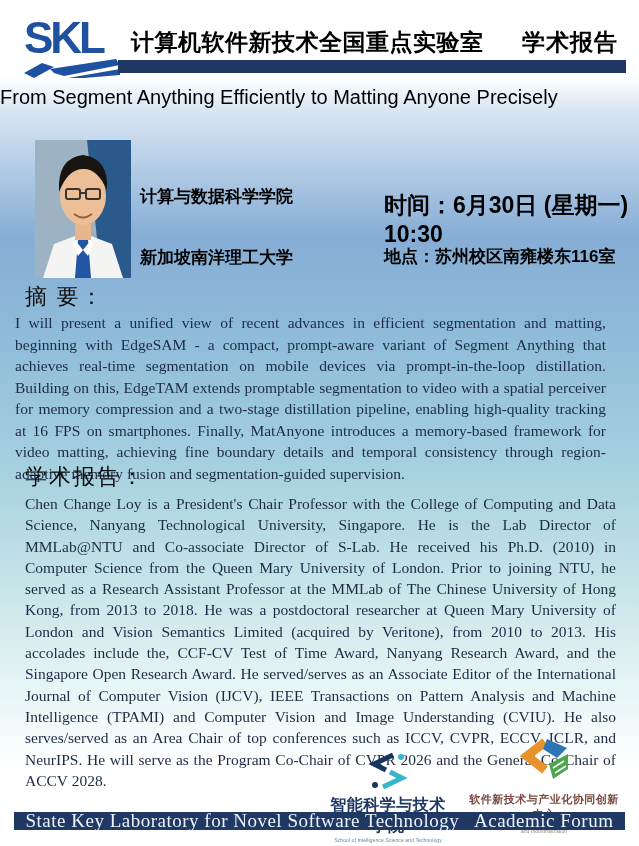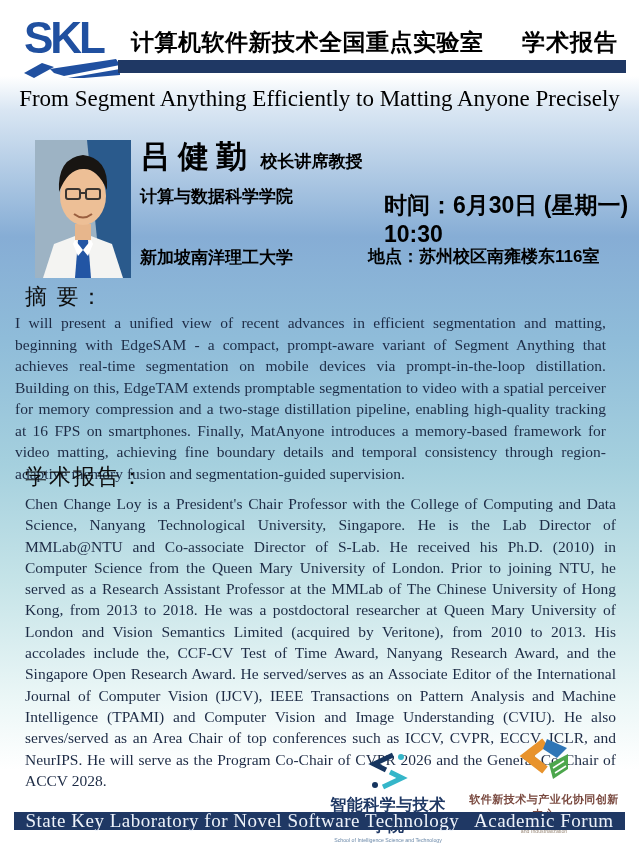--- a/index.html
+++ b/index.html
@@ -21,30 +21,30 @@
   .skl-logo { position:absolute; left:24px; top:18px; width:96px; height:60px; }
   .skl-letters {
     font-family:"Liberation Sans", sans-serif; font-weight:bold; 
     font-size:44px; line-height:40px; color:#2050a0; letter-spacing:-3px;
   }
   .skl-swoosh { position:absolute; left:0; top:41px; width:96px; height:19px; }
   .navy-bar { position:absolute; left:118px; right:13px; top:60px; height:13px; background:#1f3864; }
   .lab-name { position:absolute; left:131px; top:27px; font-size:23px; font-weight:bold; color:#000; letter-spacing:0.5px; }
   .report-label { position:absolute; right:21px; top:27px; font-size:23px; font-weight:bold; color:#000; letter-spacing:1px;text-align:center; }
   
-  .talk-title { position:absolute; left:0; right:0; top:86px; text-align:center; font-size:23px; color:#000;font-family:Liberation Serif, serif; }
+  .talk-title { position:absolute; left:0; right:0; top:86px; text-align:left; font-size:20px; color:#000; }
   
   .photo { position:absolute; left:35px; top:140px; width:96px; height:138px; }
   .speaker-name-row { position:absolute; left:140px; top:136px; }
   .speaker-name { font-family:"Liberation Serif", serif; font-size:31px; font-weight:bold; color:#000; letter-spacing:7px; }
   .speaker-title { font-size:17px; font-weight:bold; color:#000; margin-left:2px; }
   .speaker-dept { position:absolute; left:140px; top:185px; font-size:17px; font-weight:bold; color:#000; }
   .speaker-univ { position:absolute; left:140px; top:246px; font-size:17px; font-weight:bold; color:#000; }
   .meta-time { position:absolute; left:384px; top:190px; font-size:23px; font-weight:bold; color:#000; }
-  .meta-loc  { position:absolute; left:368px; top:245px; font-size:17px; font-weight:bold; color:#000; }
+  .meta-loc  { position:absolute; left:384px; top:245px; font-size:17px; font-weight:bold; color:#000; }
   
   .sec-head { font-family:"Liberation Serif", serif; font-size:22px; color:#0d0d0d; letter-spacing:2px; }
   .abstract-head { position:absolute; left:25px; top:282px; }
   .abstract-body {
     position:absolute; left:15px; top:312px; width:591px;
     font-family:"Liberation Serif", serif; font-size:15.5px; line-height:21.5px;
     text-align:justify; color:#1d2b45;
   }
   .bio-head { position:absolute; left:25px; top:462px; }
   .bio-body {
@@ -97,24 +97,20 @@
     <polygon points="40,100 48,110 43,116 38,104" fill="#ffffff"></polygon>
     <polygon points="56,100 48,110 53,116 58,104" fill="#ffffff"></polygon>
     <ellipse cx="48" cy="56" rx="23" ry="29" fill="#edbf96"></ellipse>
     <path d="M24,52 Q22,18 48,15 Q74,18 72,50 Q62,28 48,29 Q33,29 24,52 Z" fill="#181512"></path>
     <rect x="31" y="49" width="14" height="10" rx="2" fill="none" stroke="#3a3530" stroke-width="2"></rect>
     <rect x="51" y="49" width="14" height="10" rx="2" fill="none" stroke="#3a3530" stroke-width="2"></rect>
     <line x1="45" y1="53" x2="51" y2="53" stroke="#3a3530" stroke-width="2"></line>
     <path d="M39,74 Q48,81 57,74" fill="none" stroke="#9a5f3f" stroke-width="2"></path>
   </svg>
 
-  <div class="speaker-name-row">
-    <span class="speaker-name">吕健勤</span>
-    <span class="speaker-title">校长讲席教授</span>
-  </div>
   <div class="speaker-dept">计算与数据科学学院</div>
   <div class="speaker-univ">新加坡南洋理工大学</div>
   <div class="meta-time">
     <span>时间：</span><span>6月30日 (星期一) 10:30</span>
   </div>
   <div class="meta-loc">
     <span>地点：</span><span>苏州校区南雍楼东116室</span>
   </div>
 
   <div class="sec-head abstract-head">摘 要：</div>

